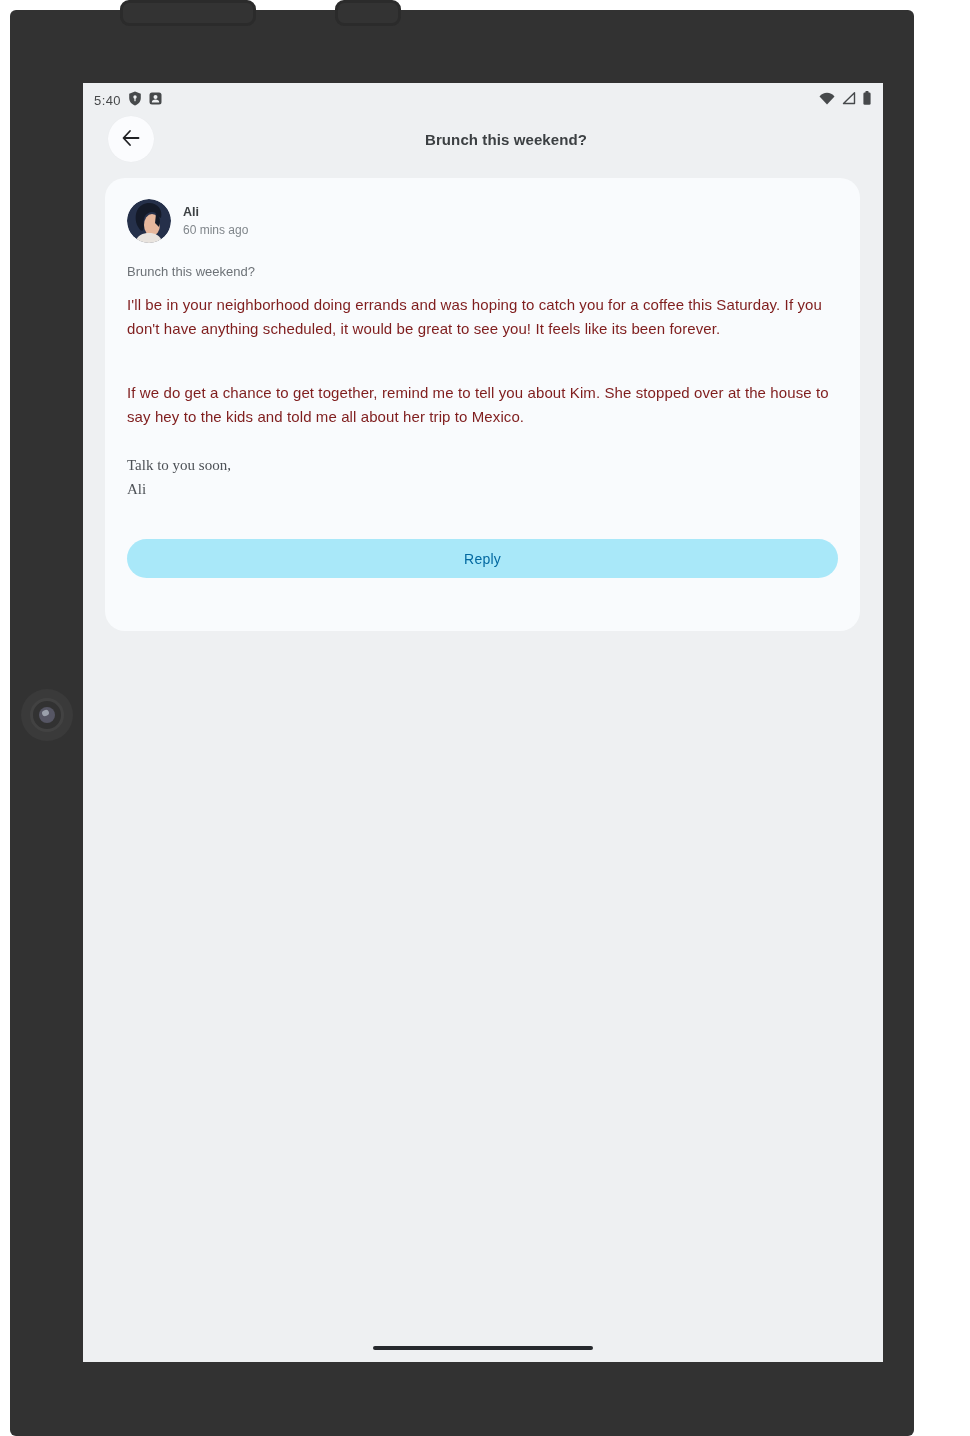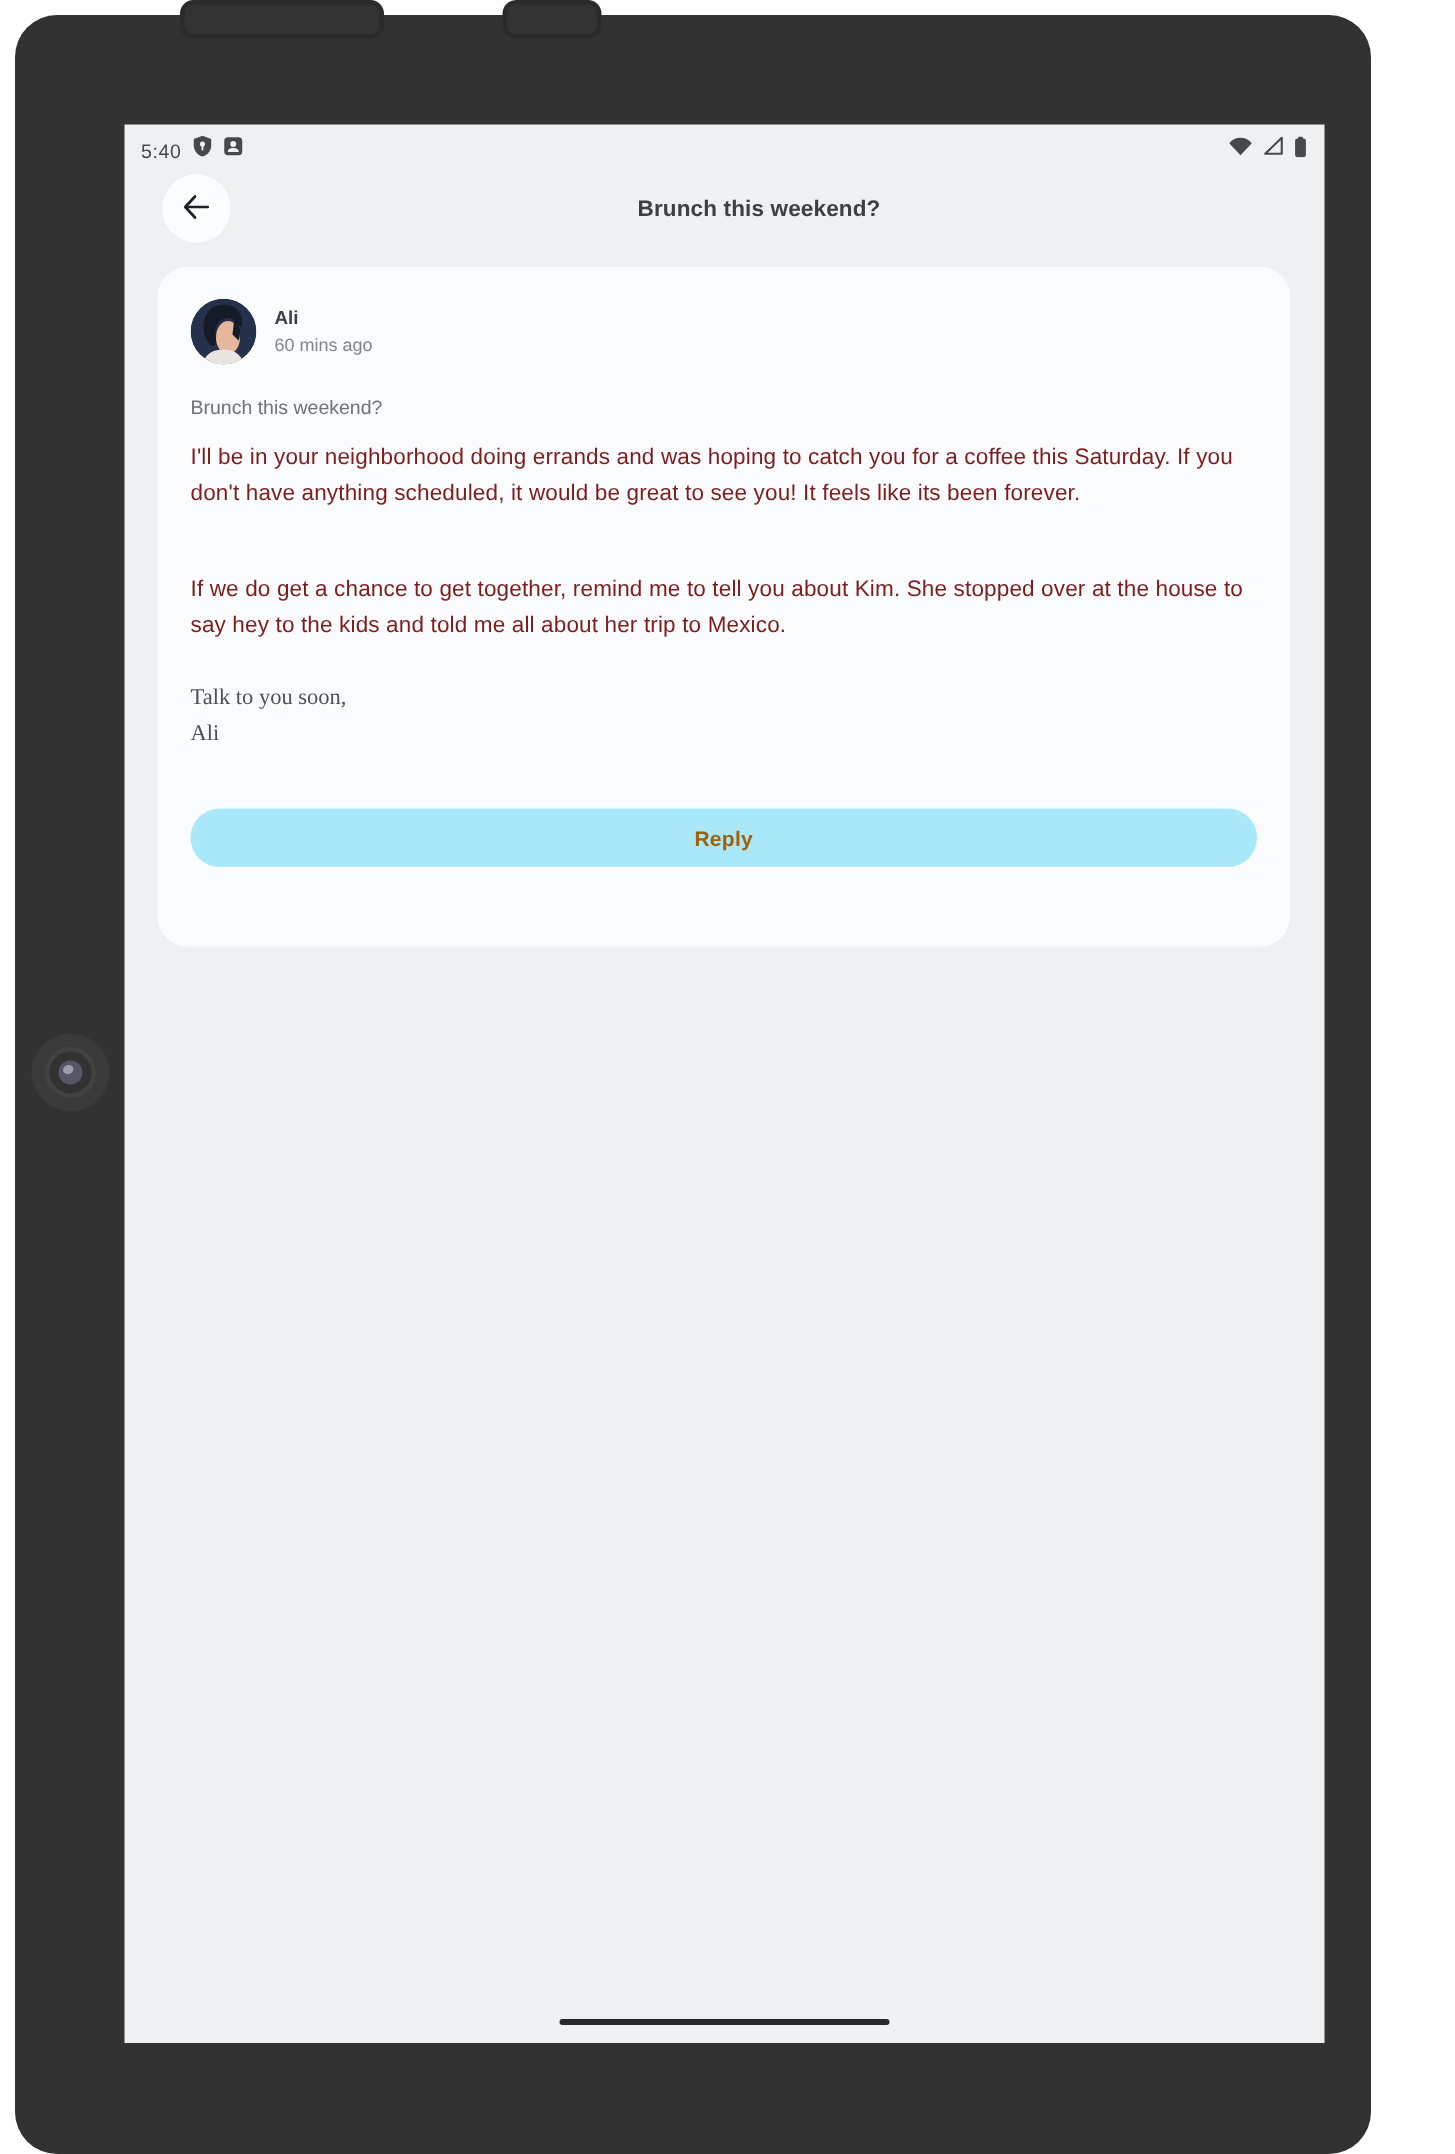--- a/index.html
+++ b/index.html
@@ -1,21 +1,21 @@
 <!DOCTYPE html>
 <html><head>
 <meta charset="utf-8">
 <style>
   * { margin:0; padding:0; box-sizing:border-box; }
   html,body { width:970px; height:1436px; background:#ffffff; font-family:"Liberation Sans", sans-serif; position:relative; overflow:hidden; }
 
   
   .device-frame {
     position:absolute; left:10px; top:10px; width:904px; height:1426px;
-    background:#323232; border-radius:28px;
+    background:#323232; border-radius:6px;
   }
   .hw-button {
     position:absolute; top:-10px; height:26px;
     background:#333333; border:3px solid #2b2b2b; border-radius:9px;
   }
   .hw-button.volume { left:110px; width:136px; }
   .hw-button.power  { left:325px; width:66px; }
   .camera {
     position:absolute; left:11px; top:679px; width:52px; height:52px;
     border-radius:50%; background:#3a3a3a;
@@ -75,21 +75,21 @@
   .sender-time { font-size:12px; color:#80868b; margin-top:4px; }
   .subject-line { margin-top:21px; font-size:13px; color:#6d7277; }
   .body-paragraph {
     margin-top:14px; font-size:15px; line-height:24px; color:#7f1d1d; letter-spacing:0.1px;
   }
   .body-paragraph + .body-paragraph { margin-top:40px; }
   .signoff-block { margin-top:24px; font-size:15px; line-height:24px; color:#4d5156;font-family:Liberation Serif, serif; }
   .actions-row { display:flex; gap:6px; margin-top:38px; }
   .action-button {
     flex:1; height:39px; border:none; border-radius:20px; background:#a9e8f9;
-    color:#a16207; font-size:14px; font-weight:700; font-family:"Liberation Sans", sans-serif;
+    color:#0369a1; font-size:14px; font-weight:400; font-family:"Liberation Sans", sans-serif;
     letter-spacing:0.2px; cursor:pointer;
   }
 
   
   .home-indicator {
     position:absolute; left:290px; bottom:12px; width:220px; height:4px;
     border-radius:2px; background:#26292d; cursor:pointer;
   }
 </style>
 </head>

